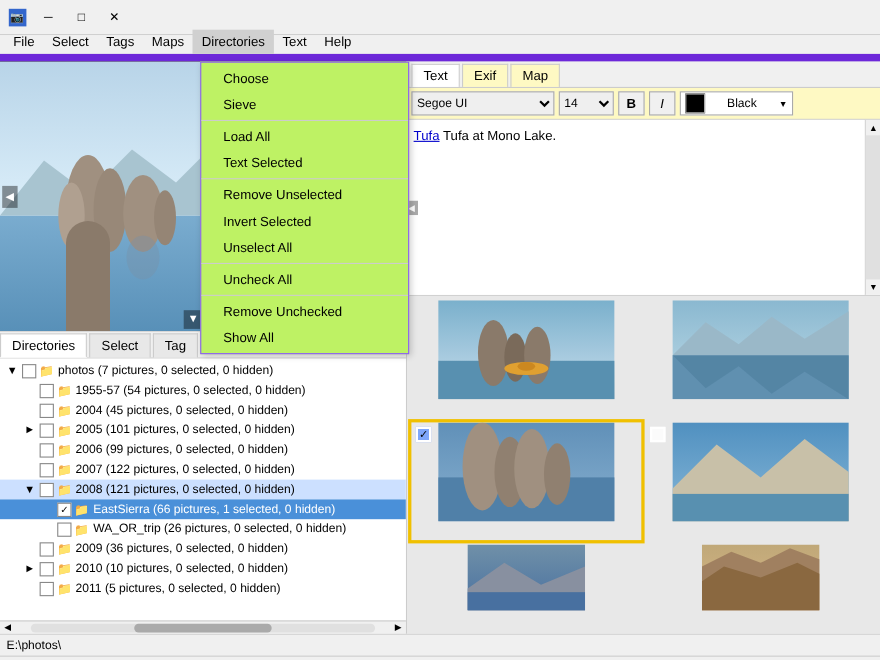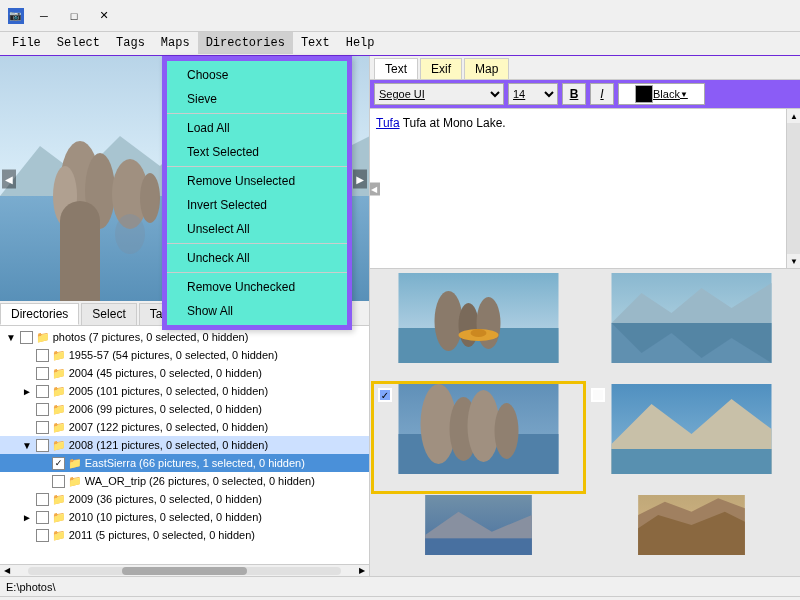--- a/index.html
+++ b/index.html
@@ -17,24 +17,23 @@
     #titlebar .app-icon { width: 16px; height: 16px; background: #3366cc; margin-right: 6px; display: flex; align-items: center; justify-content: center; font-size: 10px; color: white; }
     #titlebar .title { flex: 1; font-size: 12px; }
     #titlebar .win-controls { display: flex; gap: 2px; }
     #titlebar .win-btn { width: 28px; height: 18px; display: flex; align-items: center; justify-content: center; cursor: pointer; font-size: 11px; }
 
     
     #menubar {
       background: #f0f0f0;
       height: 24px;
       display: flex;
-      align-items: flex-start;
+      align-items: flex-end;
       padding: 0 4px;
-      border-bottom: 1px solid #6d28d9;
-      font-family: Liberation Mono, monospace;
+      border-bottom: 7px solid #6d28d9;
     }
     .menu-item {
       padding: 2px 8px;
       cursor: pointer;
       font-size: 12px;
       height: 22px;
       display: flex;
       align-items: center;
     }
     .menu-item.active { background: #d0d0d0; }
@@ -183,24 +182,23 @@
       background: #fef9c3;
       margin-right: 2px;
     }
     .right-tab.active { background: #fff; }
 
     
     #text-toolbar {
       display: flex;
       align-items: center;
       padding: 3px 4px;
-      background: #8b5cf6;
+      background: #fef9c3;
       border-bottom: 1px solid #ccc;
       gap: 4px;
-      text-decoration: underline;
     }
     .font-select {
       width: 130px;
       height: 22px;
       font-size: 11px;
       border: 1px solid #aaa;
     }
     .size-select {
       width: 50px;
       height: 22px;
@@ -223,25 +221,25 @@
       height: 18px;
       background: #000;
       border: 1px solid #aaa;
       cursor: pointer;
     }
     .color-dropdown {
       display: flex;
       align-items: center;
       border: 1px solid #aaa;
       height: 22px;
-      padding: 0 16px;
+      padding: 0 4px;
       background: #fff;
       cursor: pointer;
       font-size: 11px;
-      gap: 0;
+      gap: 20px;
     }
     .color-arrow { font-size: 8px; }
 
     
     #text-area {
       flex: 1;
       padding: 4px;
       background: #fff;
       border: none;
       overflow-y: auto;
@@ -282,23 +280,23 @@
       align-items: center;
       justify-content: center;
       font-size: 10px;
     }
     .thumb-selected { outline: 3px solid #f0c000; }
 
     
     #dropdown-menu {
       position: absolute;
       top: 56px;
-      left: 162px;
-      background: #5eead4;
-      border: 5px solid #8b5cf6;
+      left: 182px;
+      background: #bef264;
+      border: 1px solid #8b5cf6;
       box-shadow: 2px 2px 6px rgba(0,0,0,0.2);
       z-index: 100;
       min-width: 190px;
       padding: 2px 0;
     }
     .dropdown-item {
       padding: 5px 20px;
       cursor: pointer;
       font-size: 12px;
     }

